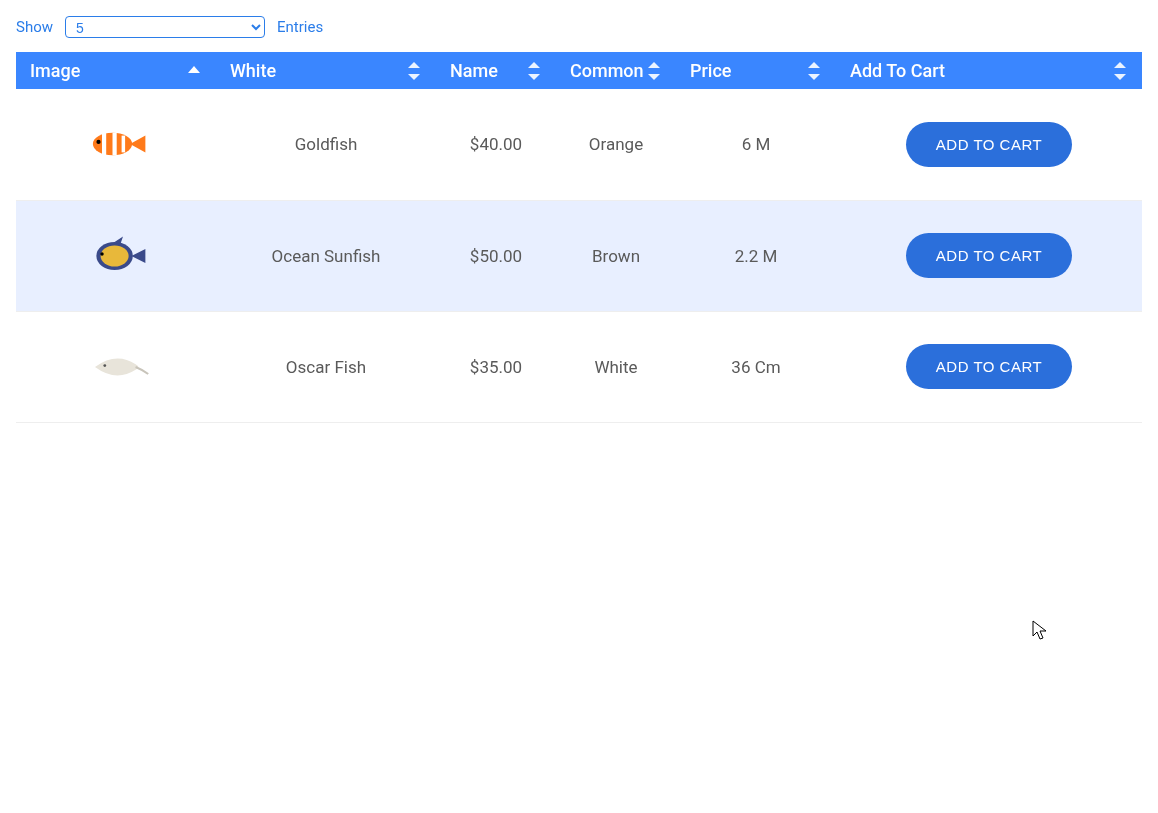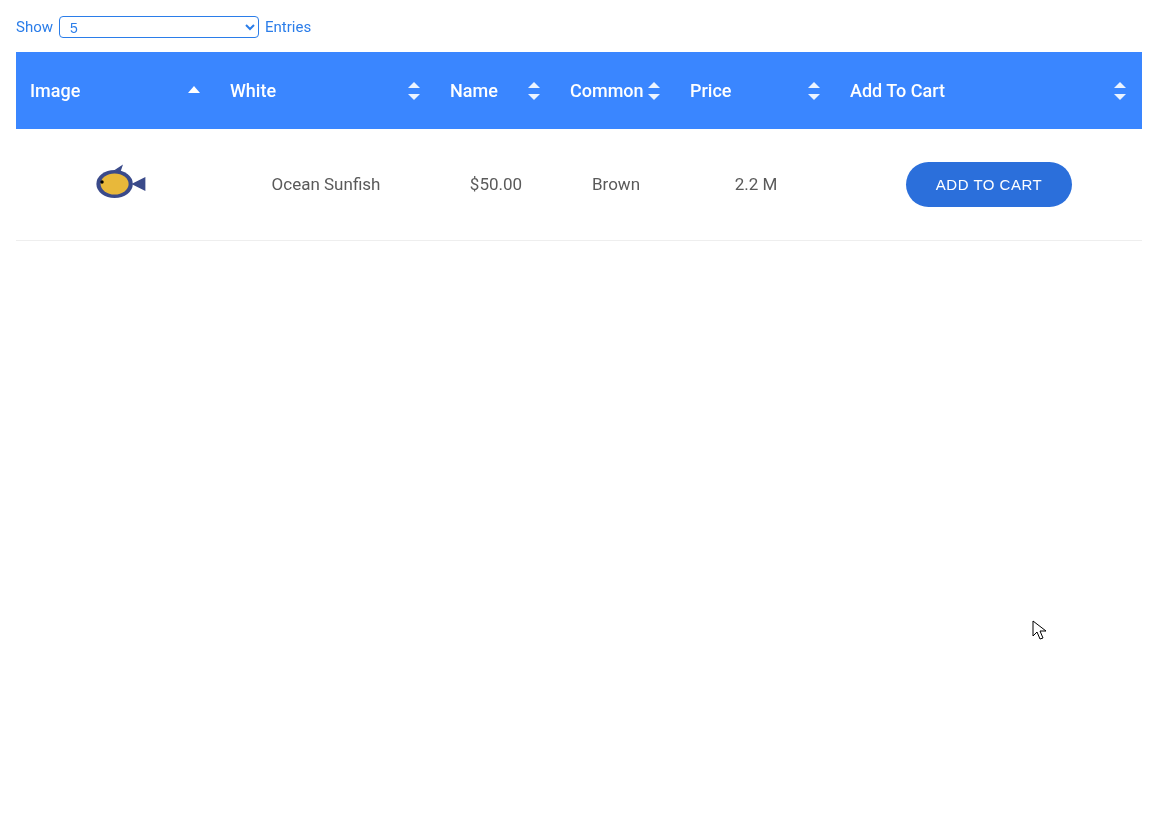--- a/index.html
+++ b/index.html
@@ -6,21 +6,21 @@
   body {
     font-family: -apple-system, BlinkMacSystemFont, "Segoe UI", Roboto, "Helvetica Neue", Arial, sans-serif;
     background: #fff;
     color: #555;
     padding: 16px;
     width: 1158px;
   }
   .controls {
     display: flex;
     align-items: center;
-    gap: 6px;
+    gap: 12px;
     margin-bottom: 14px;
     color: #2b7de9;
     font-size: 15px;
   }
   .controls select {
     border: 1px solid #2b7de9;
     border-radius: 4px;
     color: #2b7de9;
     background: #fff;
     padding: 2px 6px;
@@ -31,21 +31,21 @@
   table {
     width: 100%;
     border-collapse: collapse;
     table-layout: fixed;
   }
   thead th {
     background: #3a86ff;
     color: #fff;
     font-weight: 500;
     text-align: left;
-    padding: 28px 14px;
+    padding: 8px 14px;
     font-size: 18px;
     position: relative;
   }
   thead th .sort-both, thead th .sort-asc {
     position: absolute;
     right: 16px;
     top: 50%;
     transform: translateY(-50%);
     width: 12px;
     height: 18px;
@@ -159,36 +159,71 @@
         <span>Price</span>
         <span class="sort-both"></span>
       </th>
       <th>
         <span>Add To Cart</span>
         <span class="sort-both"></span>
       </th>
     </tr>
   </thead>
   <tbody id="tbody">
+      <tr>
+        <td>
+          <div class="fish-img">
+            <svg viewBox="0 0 100 60" width="70" height="50">
+              <ellipse cx="45" cy="30" rx="28" ry="16" fill="#ff7a1a"></ellipse>
+              <path d="M70 30 L92 18 L92 42 Z" fill="#ff7a1a"></path>
+              <rect x="30" y="14" width="6" height="32" fill="#fff"></rect>
+              <rect x="45" y="14" width="6" height="32" fill="#fff"></rect>
+              <rect x="58" y="18" width="5" height="24" fill="#fff"></rect>
+              <circle cx="25" cy="27" r="3" fill="#000"></circle>
+            </svg>
+          </div>
+        </td>
+        <td>Goldfish</td>
+        <td>$40.00</td>
+        <td>Orange</td>
+        <td>6 M</td>
+        <td><button class="add-btn">ADD TO CART</button></td>
+      </tr>
       <tr>
         <td>
           <div class="fish-img">
             <svg viewBox="0 0 100 60" width="70" height="50">
               <ellipse cx="48" cy="30" rx="26" ry="20" fill="#3a4a8a"></ellipse>
               <ellipse cx="48" cy="30" rx="20" ry="15" fill="#e8b83a"></ellipse>
               <path d="M72 30 L92 20 L92 40 Z" fill="#3a4a8a"></path>
               <path d="M48 10 L60 2 L56 14 Z" fill="#3a4a8a"></path>
               <circle cx="30" cy="27" r="2.5" fill="#000"></circle>
             </svg>
           </div>
         </td>
         <td>Ocean Sunfish</td>
         <td>$50.00</td>
         <td>Brown</td>
         <td>2.2 M</td>
         <td><button class="add-btn">ADD TO CART</button></td>
       </tr>
+      <tr>
+        <td>
+          <div class="fish-img">
+            <svg viewBox="0 0 100 60" width="70" height="50">
+              <path d="M20 30 Q50 8 78 26 Q86 30 78 34 Q50 52 20 30 Z" fill="#e8e4da"></path>
+              <path d="M78 30 Q88 34 96 40" stroke="#c8c4ba" stroke-width="3" fill="none"></path>
+              <circle cx="34" cy="28" r="2" fill="#555"></circle>
+            </svg>
+          </div>
+        </td>
+        <td>Oscar Fish</td>
+        <td>$35.00</td>
+        <td>White</td>
+        <td>36 Cm</td>
+        <td><button class="add-btn">ADD TO CART</button></td>
+      </tr>
     </tbody>
 </table>
 
 <svg class="cursor" style="left:1032px; top:620px;" viewBox="0 0 16 22">
   <path d="M1 1 L1 16 L5 12 L8 19 L11 18 L8 11 L14 11 Z" fill="#fff" stroke="#000" stroke-width="1"></path>
 </svg>
 
 </body></html>

